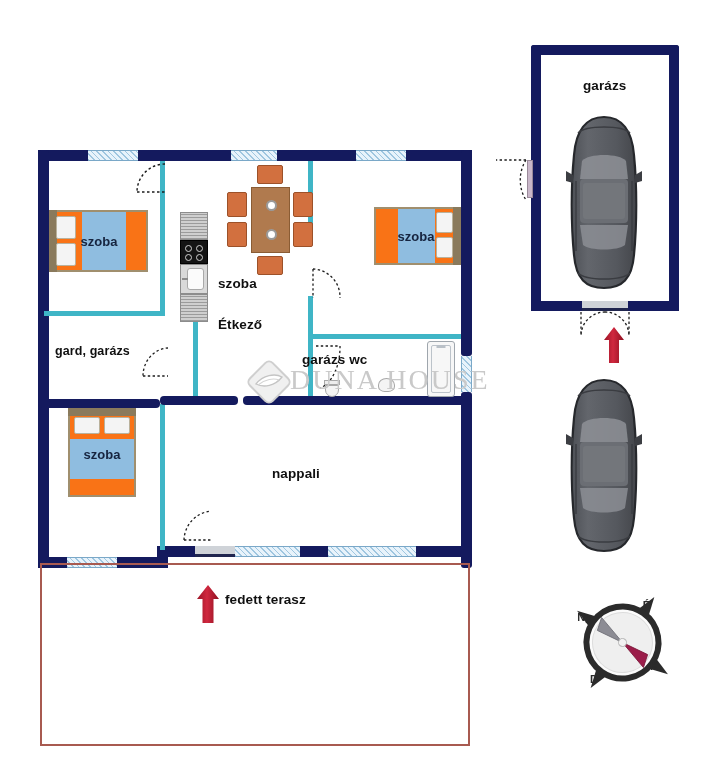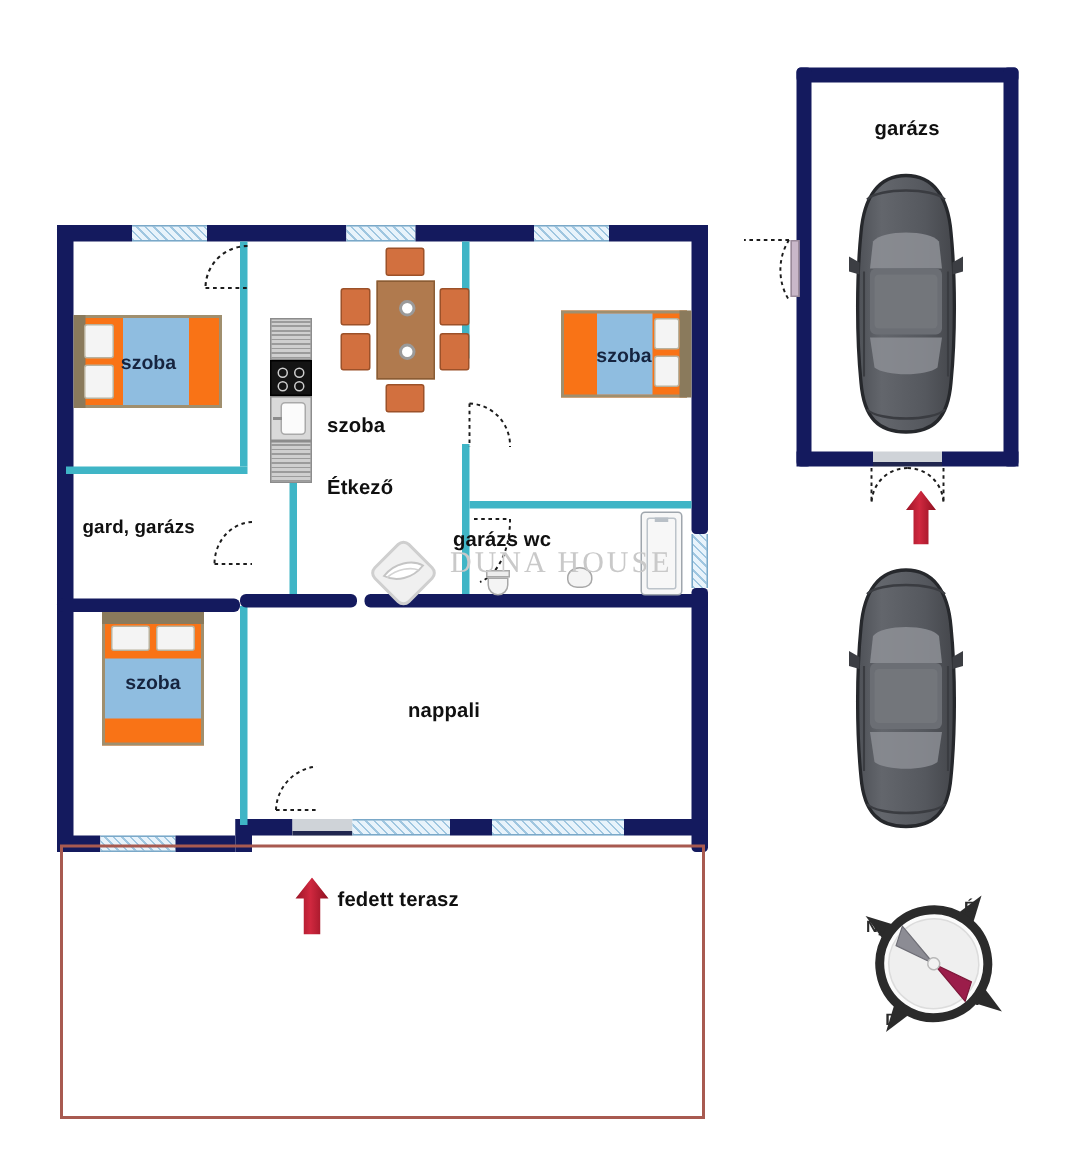--- a/index.html
+++ b/index.html
@@ -428,16 +428,16 @@
   </div>
 
   <div class="wm" style="left:245px; top:352px; width:225px; height:62px;">
     <div class="wm-logo" style="left:0px; top:6px;">
       <svg width="48" height="48" viewBox="0 0 48 48">
         <rect x="8" y="8" width="32" height="32" rx="5" transform="rotate(45 24 24)" fill="#f0f0f0" stroke="#cfcfcf" stroke-width="2"></rect>
         <path d="M11 26 C18 17 30 15 37 19 C30 28 19 30 11 26 Z" fill="#ffffff" stroke="#c4c4c4" stroke-width="1.3"></path>
         <path d="M13 27 C20 21 29 20 34 22" fill="none" stroke="#d4d4d4" stroke-width="1.1"></path>
       </svg>
     </div>
-    <div class="wm-text" style="left:55px; top:12px; font-size:20px;">DUNA HOUSE</div>
+    <div class="wm-text" style="left:45px; top:12px; font-size:28px;">DUNA HOUSE</div>
   </div>
 
 </div>
 
 </body></html>

